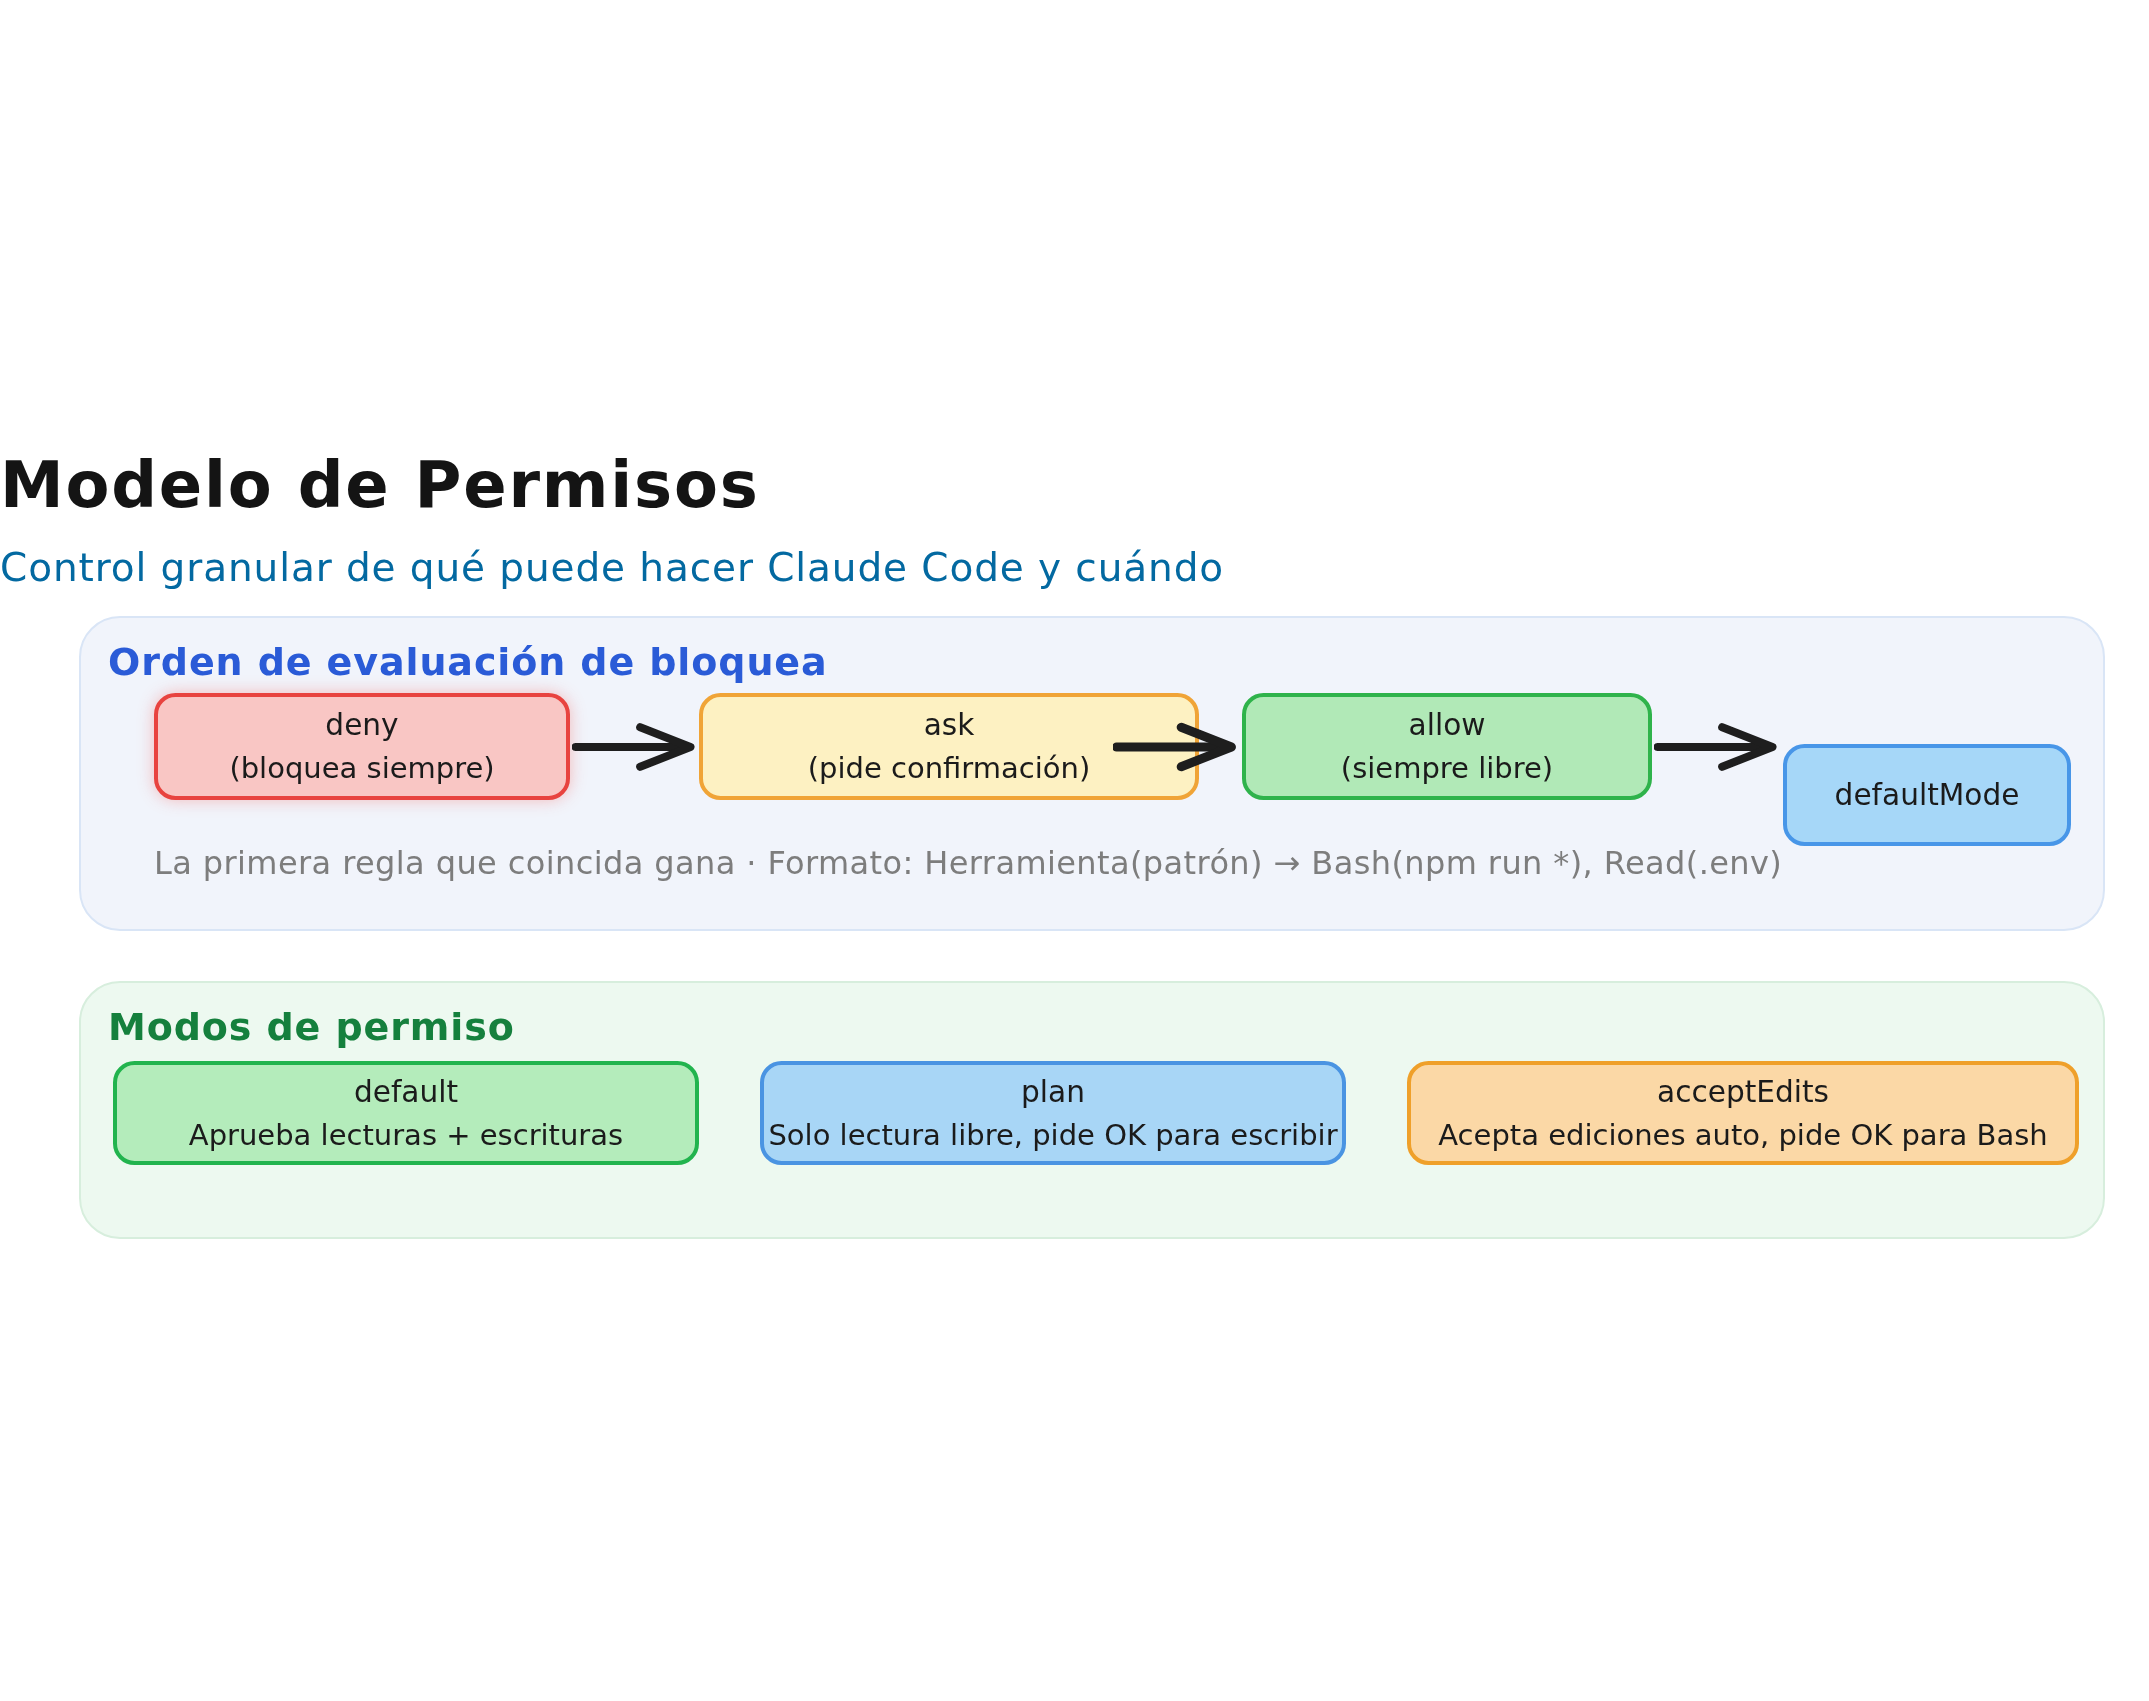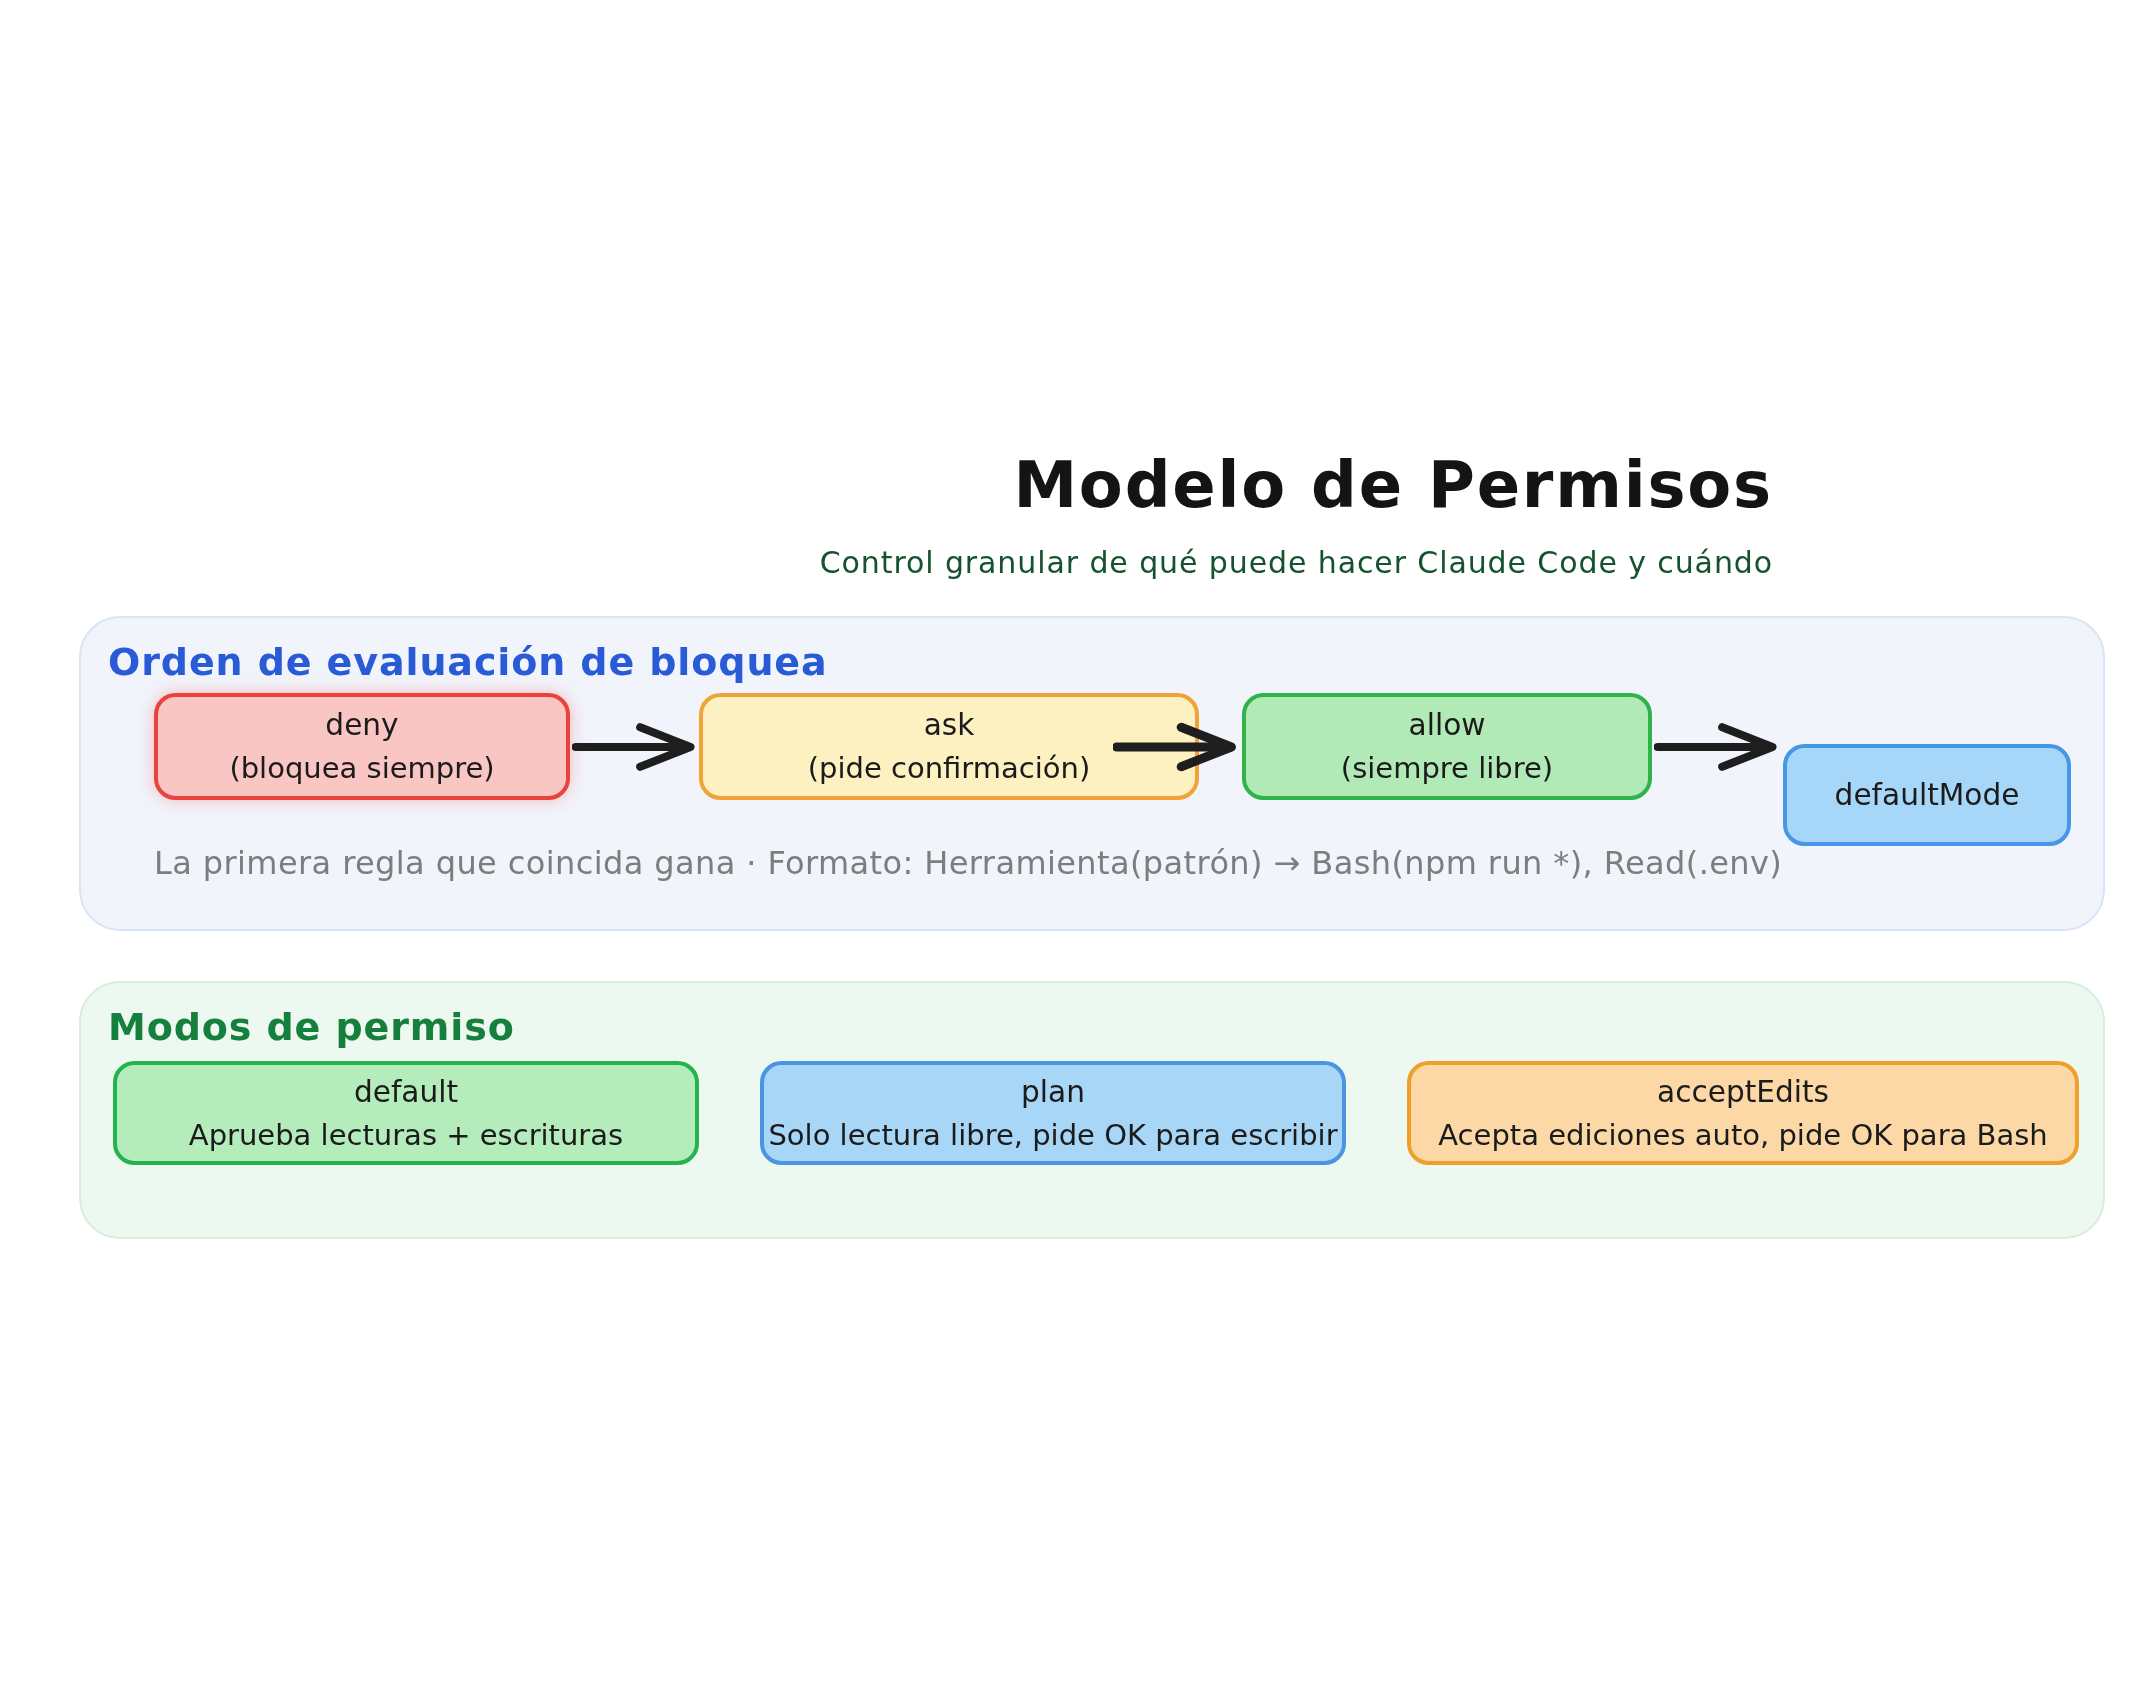--- a/index.html
+++ b/index.html
@@ -15,33 +15,33 @@
     background: #ffffff;
     overflow: hidden;
   }
 
   
   .header {
     position: absolute;
     left: 0;
     top: 448px;
     width: 1773px;
-    text-align: right;
+    text-align: left;
   }
   .page-title {
     font-size: 64px;
     font-weight: 700;
     color: #141414;
     letter-spacing: 1.8px;
     margin: 0;
   }
   .page-subtitle {
     margin-top: 23px;
-    font-size: 30px;
-    color: #14532d;
+    font-size: 39px;
+    color: #0369a1;
     letter-spacing: 0.9px;
   }
 
   
   .section {
     position: absolute;
     left: 79px;
     width: 2026px;
     border: 2.7px solid transparent;
     border-radius: 41px;

